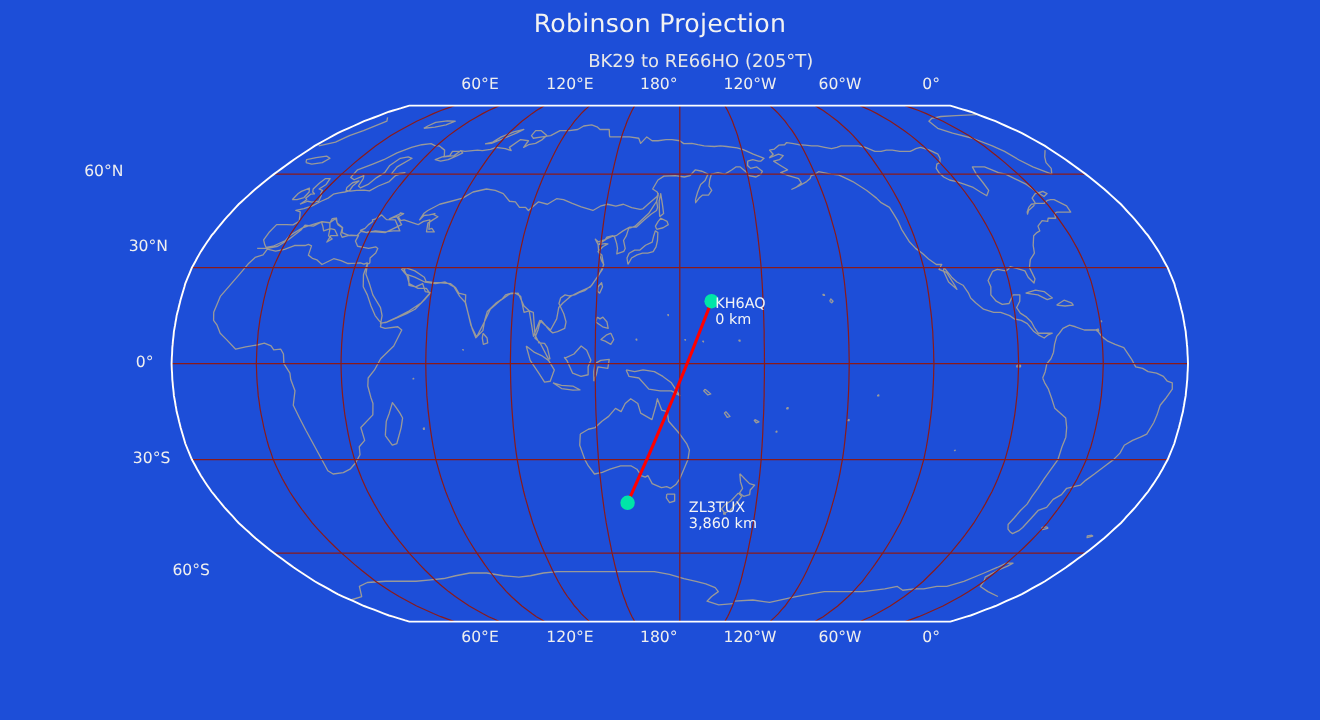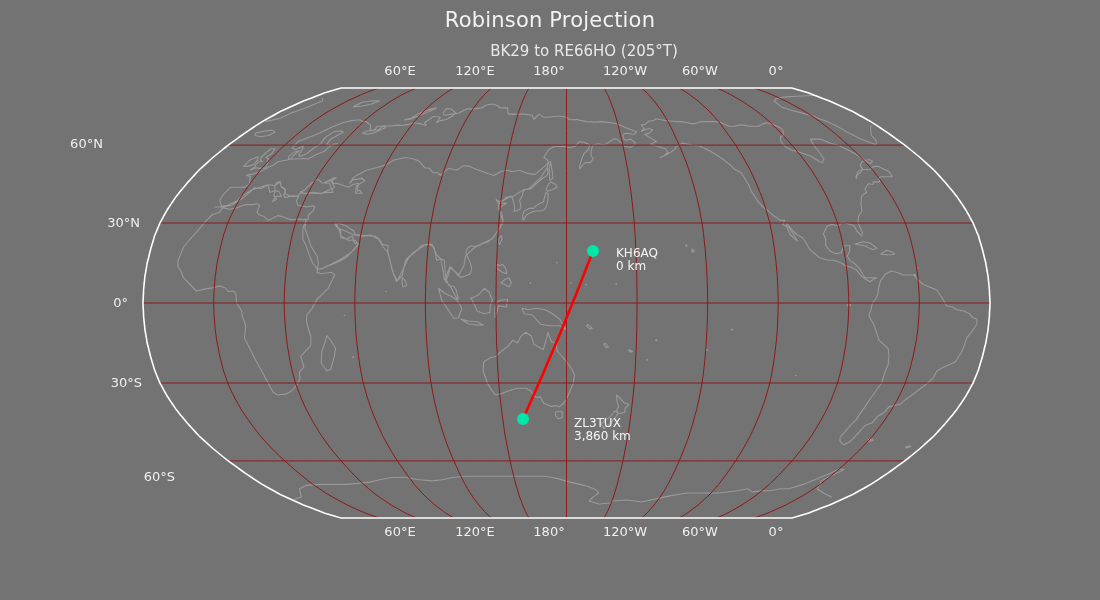--- a/index.html
+++ b/index.html
@@ -1,17 +1,17 @@
 <!DOCTYPE html>
 <html><head>
 <meta charset="utf-8">
 <style>
   html,body{margin:0;padding:0;background:#000;}
   body{width:1100px;height:600px;overflow:hidden;font-family:"DejaVu Sans",sans-serif;}
-  #stage{position:relative;width:1100px;height:600px;background:#737373;}
+  #stage{position:relative;width:1100px;height:600px;background:#1d4ed8;}
   .title{position:absolute;left:0;top:8px;width:1100px;text-align:center;
          color:#f2f2f2;font-size:21px;letter-spacing:.2px;}
   .subtitle{position:absolute;left:10px;top:42px;width:1100px;text-align:center;
             color:#e8e8e8;font-size:15px;padding-left:24px;}
   .lonlab,.latlab{position:absolute;color:#efefef;font-size:13px;white-space:nowrap;}
   .lonlab{transform:translateX(-50%);}
   .latlab{transform:translateY(-50%);text-align:right;}
   svg{position:absolute;left:0;top:0;}
   .mk-label{position:absolute;color:#f5f5f5;font-size:12px;white-space:nowrap;line-height:13px;}
 </style>
@@ -112,21 +112,21 @@
     </g>
 
     <path id="globepath" fill="none" stroke="#ffffff" stroke-width="1.6" d="M791.9 518.0 L795.3 517.0 L798.7 515.9 L802.1 514.9 L805.4 513.9 L808.8 512.9 L813.0 511.3 L817.1 509.7 L821.3 508.1 L825.5 506.5 L829.6 505.0 L834.0 503.0 L838.4 501.0 L842.8 499.1 L847.2 497.1 L851.6 495.1 L855.4 493.0 L859.3 490.8 L863.1 488.7 L867.0 486.5 L870.8 484.4 L874.3 482.1 L877.8 479.8 L881.3 477.5 L884.8 475.2 L888.2 472.9 L891.5 470.5 L894.8 468.1 L898.1 465.7 L901.4 463.3 L904.7 460.9 L907.8 458.5 L910.9 456.0 L914.0 453.5 L917.0 451.0 L920.1 448.5 L922.9 446.0 L925.7 443.4 L928.5 440.9 L931.3 438.3 L934.1 435.8 L936.5 433.2 L938.8 430.6 L941.2 428.0 L943.6 425.4 L946.0 422.8 L948.2 420.1 L950.3 417.5 L952.5 414.9 L954.6 412.2 L956.8 409.6 L958.6 406.9 L960.4 404.3 L962.2 401.6 L963.9 399.0 L965.7 396.3 L967.2 393.6 L968.7 391.0 L970.1 388.3 L971.6 385.6 L973.1 383.0 L974.2 380.3 L975.3 377.6 L976.4 375.0 L977.5 372.3 L978.6 369.6 L979.3 367.0 L980.1 364.3 L980.9 361.7 L981.7 359.0 L982.5 356.3 L983.1 353.7 L983.8 351.0 L984.4 348.3 L985.1 345.7 L985.8 343.0 L986.2 340.3 L986.7 337.7 L987.1 335.0 L987.6 332.3 L988.1 329.7 L988.3 327.0 L988.6 324.3 L988.9 321.7 L989.1 319.0 L989.4 316.3 L989.5 313.7 L989.6 311.0 L989.8 308.3 L989.9 305.7 L990.0 303.0 L989.9 300.3 L989.8 297.7 L989.6 295.0 L989.5 292.3 L989.4 289.7 L989.1 287.0 L988.9 284.3 L988.6 281.7 L988.3 279.0 L988.1 276.3 L987.6 273.7 L987.1 271.0 L986.7 268.3 L986.2 265.7 L985.8 263.0 L985.1 260.3 L984.4 257.7 L983.8 255.0 L983.1 252.3 L982.5 249.7 L981.7 247.0 L980.9 244.3 L980.1 241.7 L979.3 239.0 L978.6 236.3 L977.5 233.7 L976.4 231.0 L975.3 228.4 L974.2 225.7 L973.1 223.0 L971.6 220.4 L970.1 217.7 L968.7 215.0 L967.2 212.4 L965.7 209.7 L963.9 207.0 L962.2 204.4 L960.4 201.7 L958.6 199.1 L956.8 196.4 L954.6 193.8 L952.5 191.1 L950.3 188.5 L948.2 185.9 L946.0 183.2 L943.6 180.6 L941.2 178.0 L938.8 175.4 L936.5 172.8 L934.1 170.2 L931.3 167.7 L928.5 165.1 L925.7 162.6 L922.9 160.0 L920.1 157.5 L917.0 155.0 L914.0 152.5 L910.9 150.0 L907.8 147.5 L904.7 145.1 L901.4 142.7 L898.1 140.3 L894.8 137.9 L891.5 135.5 L888.2 133.1 L884.8 130.8 L881.3 128.5 L877.8 126.2 L874.3 123.9 L870.8 121.6 L867.0 119.5 L863.1 117.3 L859.3 115.2 L855.4 113.0 L851.6 110.9 L847.2 108.9 L842.8 106.9 L838.4 105.0 L834.0 103.0 L829.6 101.0 L825.5 99.5 L821.3 97.9 L817.1 96.3 L813.0 94.7 L808.8 93.1 L805.4 92.1 L802.1 91.1 L798.7 90.1 L795.3 89.0 L791.9 88.0 L341.1 88.0 L337.7 89.0 L334.3 90.1 L330.9 91.1 L327.6 92.1 L324.2 93.1 L320.0 94.7 L315.9 96.3 L311.7 97.9 L307.5 99.5 L303.4 101.0 L299.0 103.0 L294.6 105.0 L290.2 106.9 L285.8 108.9 L281.4 110.9 L277.6 113.0 L273.7 115.2 L269.9 117.3 L266.0 119.5 L262.2 121.6 L258.7 123.9 L255.2 126.2 L251.7 128.5 L248.2 130.8 L244.8 133.1 L241.5 135.5 L238.2 137.9 L234.9 140.3 L231.6 142.7 L228.3 145.1 L225.2 147.5 L222.1 150.0 L219.0 152.5 L216.0 155.0 L212.9 157.5 L210.1 160.0 L207.3 162.6 L204.5 165.1 L201.7 167.7 L198.9 170.2 L196.5 172.8 L194.2 175.4 L191.8 178.0 L189.4 180.6 L187.0 183.2 L184.8 185.9 L182.7 188.5 L180.5 191.1 L178.4 193.8 L176.2 196.4 L174.4 199.1 L172.6 201.7 L170.8 204.4 L169.1 207.0 L167.3 209.7 L165.8 212.4 L164.3 215.0 L162.9 217.7 L161.4 220.4 L159.9 223.0 L158.8 225.7 L157.7 228.4 L156.6 231.0 L155.5 233.7 L154.4 236.3 L153.7 239.0 L152.9 241.7 L152.1 244.3 L151.3 247.0 L150.5 249.7 L149.9 252.3 L149.2 255.0 L148.6 257.7 L147.9 260.3 L147.2 263.0 L146.8 265.7 L146.3 268.3 L145.9 271.0 L145.4 273.7 L144.9 276.3 L144.7 279.0 L144.4 281.7 L144.1 284.3 L143.9 287.0 L143.6 289.7 L143.5 292.3 L143.4 295.0 L143.2 297.7 L143.1 300.3 L143.0 303.0 L143.1 305.7 L143.2 308.3 L143.4 311.0 L143.5 313.7 L143.6 316.3 L143.9 319.0 L144.1 321.7 L144.4 324.3 L144.7 327.0 L144.9 329.7 L145.4 332.3 L145.9 335.0 L146.3 337.7 L146.8 340.3 L147.2 343.0 L147.9 345.7 L148.6 348.3 L149.2 351.0 L149.9 353.7 L150.5 356.3 L151.3 359.0 L152.1 361.7 L152.9 364.3 L153.7 367.0 L154.4 369.6 L155.5 372.3 L156.6 375.0 L157.7 377.6 L158.8 380.3 L159.9 383.0 L161.4 385.6 L162.9 388.3 L164.3 391.0 L165.8 393.6 L167.3 396.3 L169.1 399.0 L170.8 401.6 L172.6 404.3 L174.4 406.9 L176.2 409.6 L178.4 412.2 L180.5 414.9 L182.7 417.5 L184.8 420.1 L187.0 422.8 L189.4 425.4 L191.8 428.0 L194.2 430.6 L196.5 433.2 L198.9 435.8 L201.7 438.3 L204.5 440.9 L207.3 443.4 L210.1 446.0 L212.9 448.5 L216.0 451.0 L219.0 453.5 L222.1 456.0 L225.2 458.5 L228.3 460.9 L231.6 463.3 L234.9 465.7 L238.2 468.1 L241.5 470.5 L244.8 472.9 L248.2 475.2 L251.7 477.5 L255.2 479.8 L258.7 482.1 L262.2 484.4 L266.0 486.5 L269.9 488.7 L273.7 490.8 L277.6 493.0 L281.4 495.1 L285.8 497.1 L290.2 499.1 L294.6 501.0 L299.0 503.0 L303.4 505.0 L307.5 506.5 L311.7 508.1 L315.9 509.7 L320.0 511.3 L324.2 512.9 L327.6 513.9 L330.9 514.9 L334.3 515.9 L337.7 517.0 L341.1 518.0 Z"></path>
 
     <path id="gcpath" fill="none" stroke="#ff0000" stroke-width="2.6" stroke-linecap="round" d="M593 251 Q561 335 523 419"></path>
 
     <circle id="mk0" r="6" fill="#00e5a8" cx="593" cy="251"></circle>
     <circle id="mk1" r="6" fill="#00e5a8" cx="523" cy="419"></circle>
   </svg>
 
-  <div class="mk-label" id="lab0" style="left: 616px; top: 247px;">
+  <div class="mk-label" id="lab0" style="left: 596px; top: 247px;">
     <div>KH6AQ</div>
     <div>0 km</div>
   </div>
   <div class="mk-label" id="lab1" style="left: 530px; top: 417px; margin-left: 44px;">
     <div>ZL3TUX</div>
     <div>3,860 km</div>
   </div>
 
   <div id="lonTop">
       <div class="lonlab" style="left: 400px; top: 63px;">60°E</div>
@@ -139,19 +139,19 @@
   <div id="lonBot">
       <div class="lonlab" style="left: 400px; top: 524px;">60°E</div>
       <div class="lonlab" style="left: 475px; top: 524px;">120°E</div>
       <div class="lonlab" style="left: 549px; top: 524px;">180°</div>
       <div class="lonlab" style="left: 625px; top: 524px;">120°W</div>
       <div class="lonlab" style="left: 700px; top: 524px;">60°W</div>
       <div class="lonlab" style="left: 776px; top: 524px;">0°</div>
     </div>
   <div id="latLeft">
       <div class="latlab" style="left: 0px; width: 173px; top: 143px; text-align: center;">60°N</div>
-      <div class="latlab" style="left: 0px; width: 140px; top: 222px;">30°N</div>
+      <div class="latlab" style="left: 0px; width: 140px; top: 206px;">30°N</div>
       <div class="latlab" style="left: 0px; width: 128px; top: 302px;">0°</div>
       <div class="latlab" style="left: 0px; width: 142px; top: 382px;">30°S</div>
       <div class="latlab" style="left: 0px; width: 175px; top: 476px;">60°S</div>
     </div>
 
 </div>
 
 </body></html>

